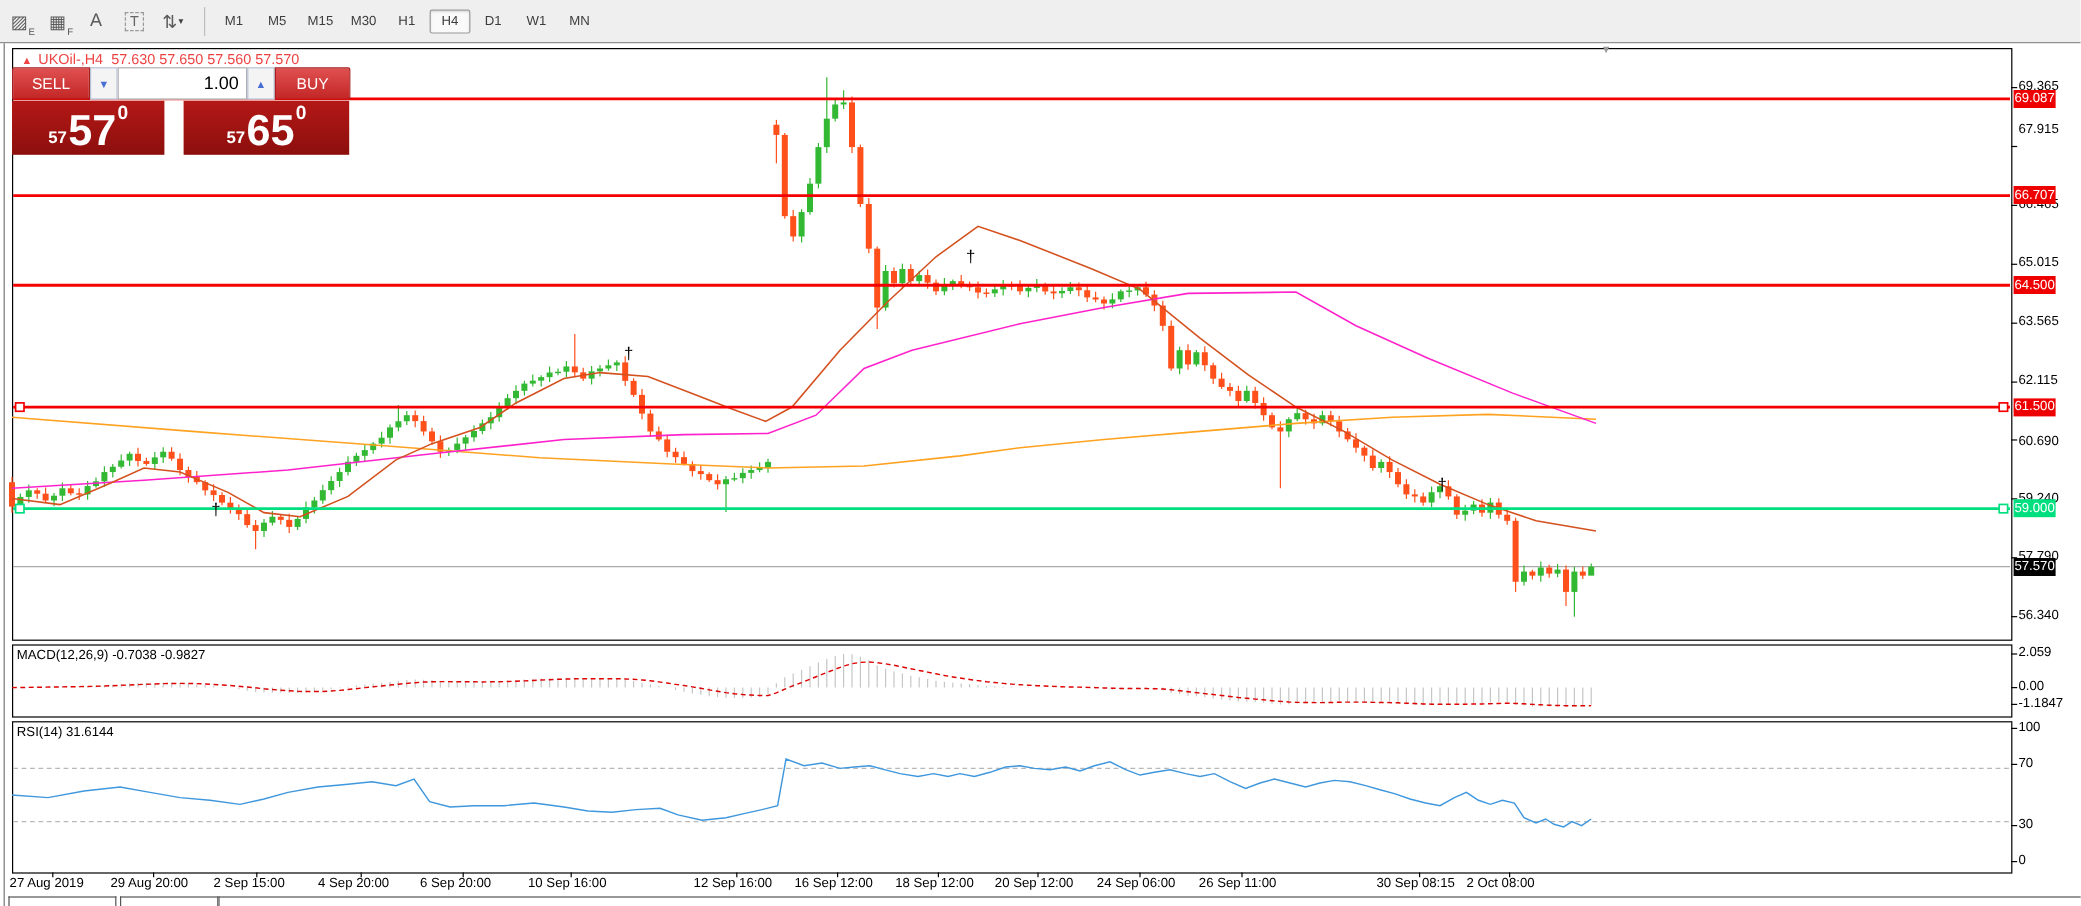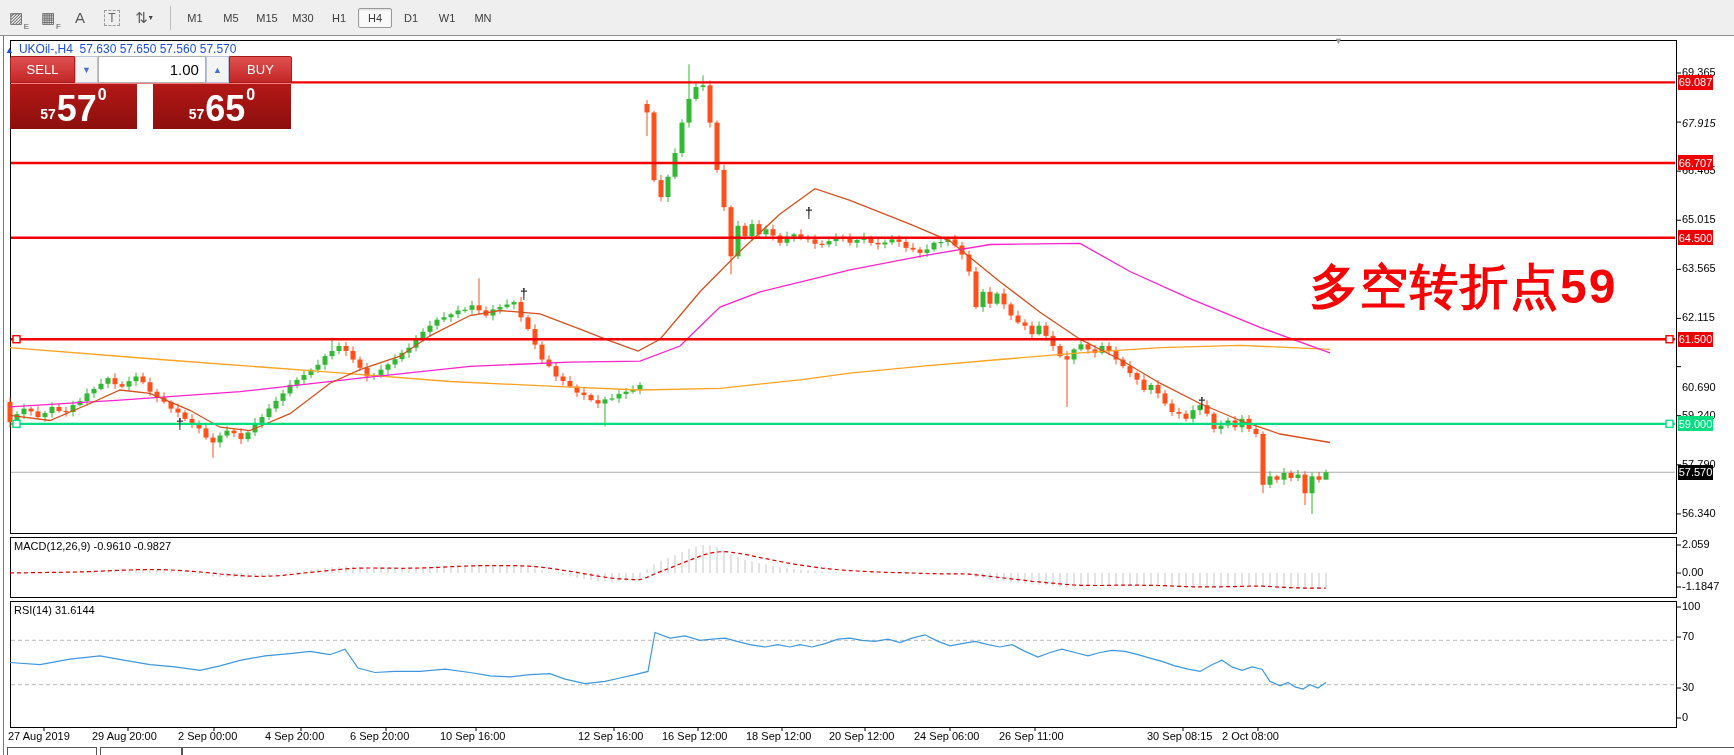--- a/index.html
+++ b/index.html
@@ -18,21 +18,21 @@
   .tfbtn.active{border:1px solid #9a9a9a;background:#fafafa;box-shadow:inset 0 1px 2px #00000022;}
   
   .pane{position:absolute;border:1px solid #000;background:#fff;}
   #svg{position:absolute;left:0;top:0;}
   .axis-label{position:absolute;left:1682px;font-size:11px;color:#000;white-space:nowrap;}
   .badge{position:absolute;left:1678px;width:35px;height:15px;font-size:11px;color:#fff;
     display:flex;align-items:center;justify-content:center;white-space:nowrap;}
   .date-label{position:absolute;top:730px;font-size:11px;color:#000;white-space:nowrap;}
   .ind-label{position:absolute;font-size:11px;color:#000;white-space:nowrap;}
   
-  #chart-header{position:absolute;left:5px;top:42px;font-size:12px;color:#1d4ed8;}
+  #chart-header{position:absolute;left:18px;top:42px;font-size:12px;color:#ef4444;}
   #chart-header .tri{font-size:9px;margin-right:5px;}
   #trade{position:absolute;left:10px;top:56px;width:282px;}
   #trade .row1{display:flex;height:27px;}
   .tradebtn{background:linear-gradient(#e05050,#c32727);color:#fff;font-size:13px;
     display:flex;align-items:center;justify-content:center;border:1px solid #a81e1e;}
   #sell-btn{width:66px;border-radius:2px 0 0 0;}
   #buy-btn{width:64px;border-radius:0 2px 0 0;}
   .spin{width:22px;background:#f4f4f4;border:1px solid #b7c3d8;color:#4a6fd4;font-size:9px;
     display:flex;align-items:center;justify-content:center;}
   #vol-input{width:94px;border:1px solid #b0b0b0;font-size:15px;text-align:right;
@@ -738,52 +738,51 @@
         <span class="sup">0</span>
       </div>
       <div id="buy-quote" class="bigquote">
         <span class="small">57</span>
         <span class="big">65</span>
         <span class="sup">0</span>
       </div>
     </div>
   </div>
 
-  <div class="ind-label" style="left:14px;top:540px;">MACD(12,26,9) -0.9610 -0.9827</div>
+  <div class="ind-label" style="left:14px;top:540px;">MACD(12,26,9) -0.7038 -0.9827</div>
   <div class="ind-label" style="left:14px;top:604px;">RSI(14) 31.6144</div>
 
-  <div id="annotation">多空转折点59</div>
   <div id="shift-marker">▼</div>
 
 <div class="axis-label" style="top:66px;">69.365</div>
-    <div class="axis-label" style="top:117px;font-style:italic;">67.915</div>
+    <div class="axis-label" style="top:102px;">67.915</div>
     <div class="axis-label" style="top:164.16499999999974px;">66.465</div>
     <div class="axis-label" style="top:213.2474999999998px;">65.015</div>
     <div class="axis-label" style="top:262.3299999999999px;">63.565</div>
     <div class="axis-label" style="top:311.4124999999998px;">62.115</div>
-    <div class="axis-label" style="top:381px;">60.690</div>
+    <div class="axis-label" style="top:362px;">60.690</div>
     <div class="axis-label" style="top:408.73124999999976px;">59.240</div>
     <div class="axis-label" style="top:457.81374999999986px;">57.790</div>
     <div class="axis-label" style="top:506.8962499999998px;">56.340</div>
     <div class="badge" style="top:74.91029999999972px;background:#ef0000;">69.087</div>
     <div class="badge" style="top:155.47330000000005px;background:#ef0000;">66.707</div>
     <div class="badge" style="top:230.18024999999983px;background:#ef0000;">64.500</div>
     <div class="badge" style="top:331.73024999999984px;background:#ef0000;">61.500</div>
     <div class="badge" style="top:416.35524999999984px;background:#00df80;">59.000</div>
     <div class="badge" style="top:464.76074999999986px;background:#000000;">57.570</div>
     <div class="axis-label" style="top:538px;">2.059</div>
     <div class="axis-label" style="top:566px;">0.00</div>
     <div class="axis-label" style="top:580px;">-1.1847</div>
     <div class="axis-label" style="top:600px;">100</div>
     <div class="axis-label" style="top:630px;">70</div>
     <div class="axis-label" style="top:681px;">30</div>
     <div class="axis-label" style="top:711px;">0</div>
     <div class="date-label" style="left:8px;">27 Aug 2019</div>
     <div class="date-label" style="left:92px;">29 Aug 20:00</div>
-    <div class="date-label" style="left:178px;">2 Sep 00:00</div>
+    <div class="date-label" style="left:178px;">2 Sep 15:00</div>
     <div class="date-label" style="left:265px;">4 Sep 20:00</div>
     <div class="date-label" style="left:350px;">6 Sep 20:00</div>
     <div class="date-label" style="left:440px;">10 Sep 16:00</div>
     <div class="date-label" style="left:578px;">12 Sep 16:00</div>
     <div class="date-label" style="left:662px;">16 Sep 12:00</div>
     <div class="date-label" style="left:746px;">18 Sep 12:00</div>
     <div class="date-label" style="left:829px;">20 Sep 12:00</div>
     <div class="date-label" style="left:914px;">24 Sep 06:00</div>
     <div class="date-label" style="left:999px;">26 Sep 11:00</div>
     <div class="date-label" style="left:1147px;">30 Sep 08:15</div>

